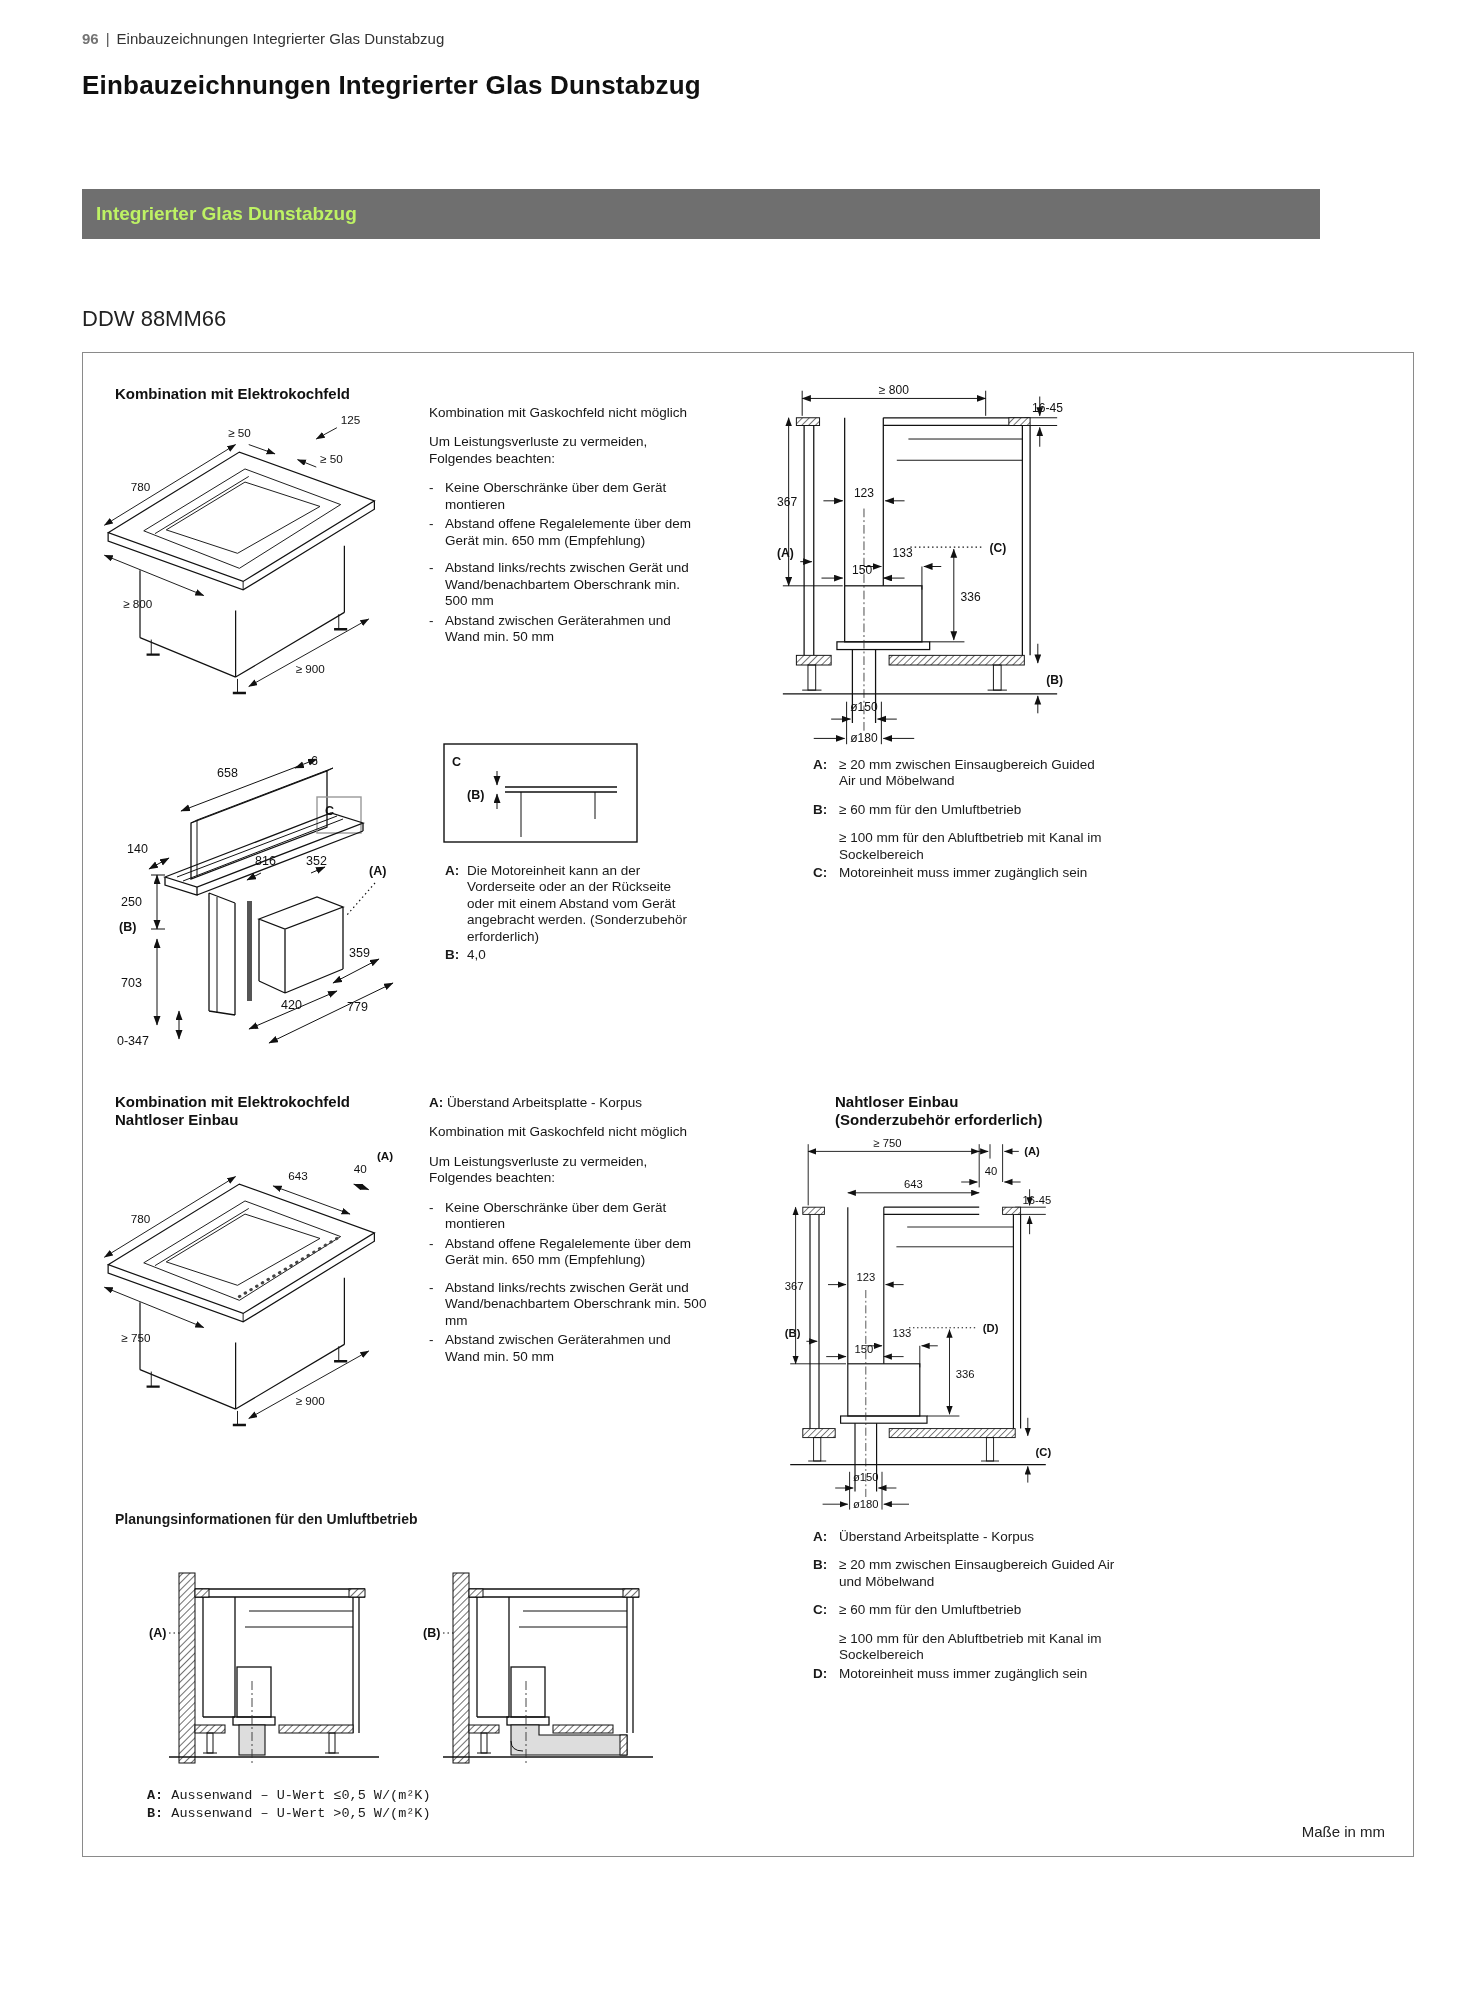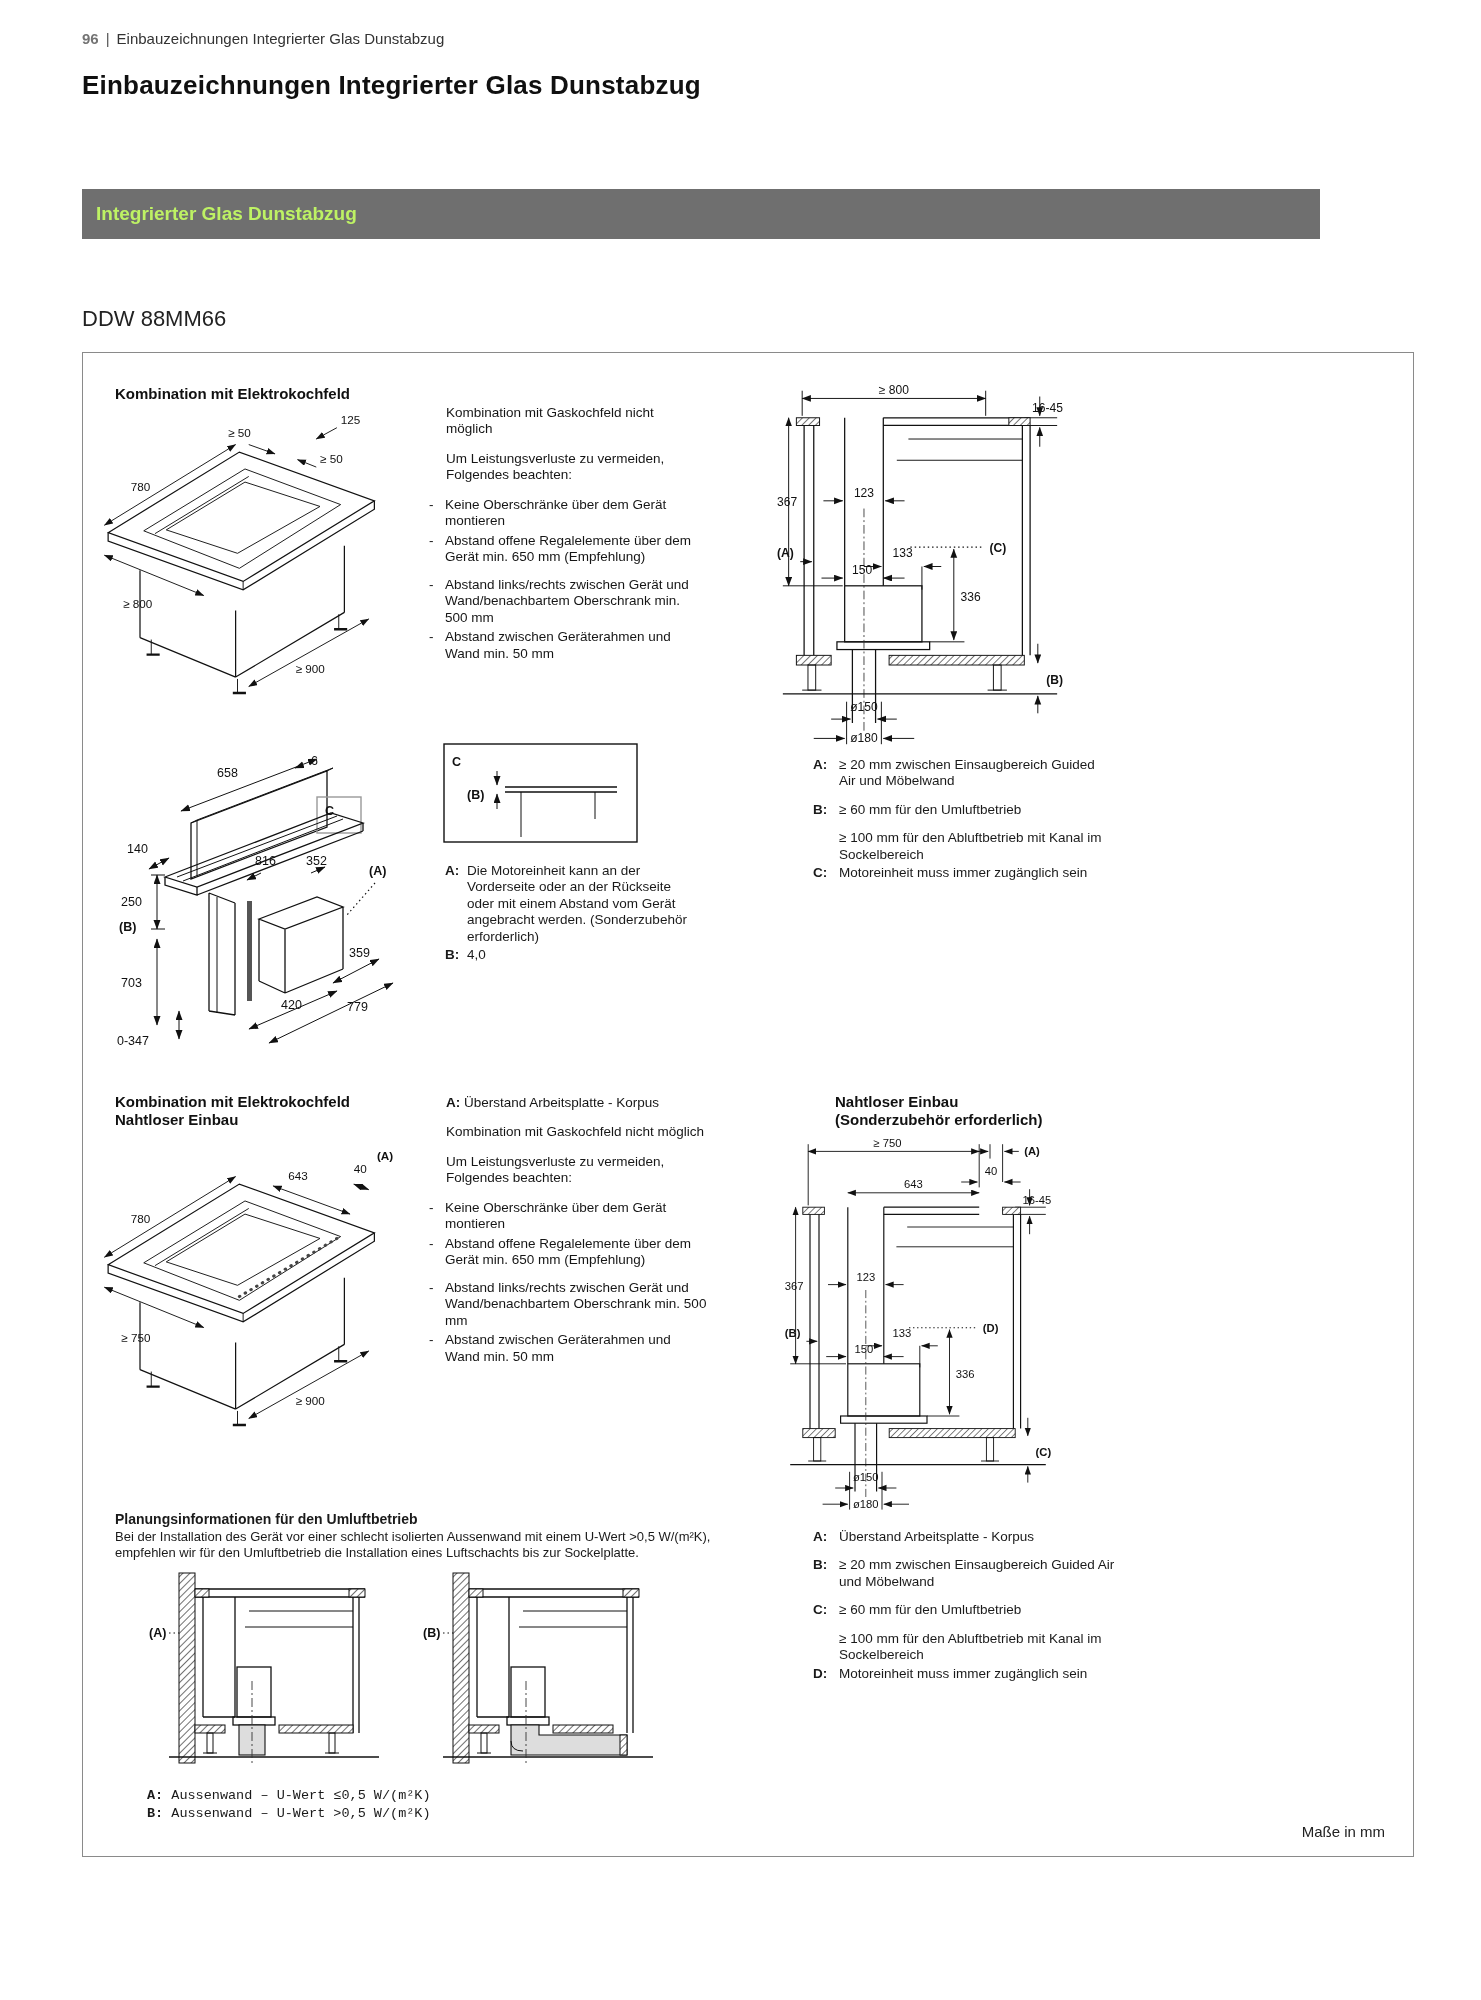--- a/index.html
+++ b/index.html
@@ -8,21 +8,21 @@
   .hdr{left:82px;top:30px;font-size:15px;color:#333;}
   .hdr b{color:#737373;}
   .hdr .sep{margin:0 7px;color:#555;}
   h1.title{left:82px;top:70px;margin:0;font-size:26px;font-weight:bold;color:#101010;letter-spacing:.2px;position:absolute;}
   .banner{left:82px;top:189px;width:1238px;height:50px;background:#6f6f6f;display:flex;align-items:center;}
   .banner span{color:#bef264;font-weight:bold;font-size:19px;padding-left:14px;}
   .model{left:82px;top:306px;font-size:22px;color:#222;}
   .frame{left:82px;top:352px;width:1332px;height:1505px;border:1px solid #8a8a8a;box-sizing:border-box;}
   .sec-title{font-weight:bold;font-size:15px;color:#111;line-height:1.2;}
   .body-text{font-size:13.5px;line-height:1.22;color:#161616;}
-  .body-text p{margin:0 0 13px 17px;}
+  .body-text p{margin:0 0 13px 0;}
   .blist{margin:0;padding:0;list-style:none;}
   .blist li{display:grid;grid-template-columns:16px 1fr;margin-bottom:3px;}
   .blist li.mt{margin-top:11px;}
   .notes{font-size:13.5px;line-height:1.22;}
   .note{display:grid;grid-template-columns:26px 1fr;margin-bottom:12px;}
   .note .k{font-weight:bold;}
   .note.tight{margin-bottom:2px;}
   .capt{font-size:13.5px;line-height:1.3;font-family:Liberation Mono, monospace;}
   .capt .k{font-weight:bold;}
   .footer-note{font-size:15px;color:#222;}
@@ -398,21 +398,20 @@
         <span>≥ 100 mm für den Abluftbetrieb mit Kanal im Sockelbereich</span>
       </div>
     <div class="note">
         <span class="k">D:</span>
         <span>Motoreinheit muss immer zugänglich sein</span>
       </div>
   </div>
 
   <div class="abs" style="left:32px;top:1158px;width:600px;">
     <div style="font-weight:bold;font-size:14px;">Planungsinformationen für den Umluftbetrieb</div>
-    <div style="font-size:13px;line-height:1.25;margin-top:2px;">Bei der Installation des Gerät vor einer schlecht isolierten Aussenwand mit einem U-Wert &gt;0,5 W/(m²K), empfehlen wir für den Umluftbetrieb die Installation eines Luftschachts bis zur Sockelplatte.</div>
   </div>
 
   <svg class="abs" style="left:66px;top:1218px;" width="235" height="215" viewBox="0 0 235 215">
     <rect class="hx" x="30" y="2" width="16" height="190"></rect>
     <text class="t tb" x="0" y="66">(A)</text>
     <line class="dot" x1="20" y1="62" x2="30" y2="62"></line>
     <path class="s" d="M46,18 L216,18 M46,26 L216,26"></path>
     <rect class="hx" x="46" y="18" width="14" height="8"></rect>
     <rect class="hx" x="200" y="18" width="16" height="8"></rect>
     <path class="s" d="M54,26 L54,146 M86,26 L86,146 M54,146 L86,146"></path>

